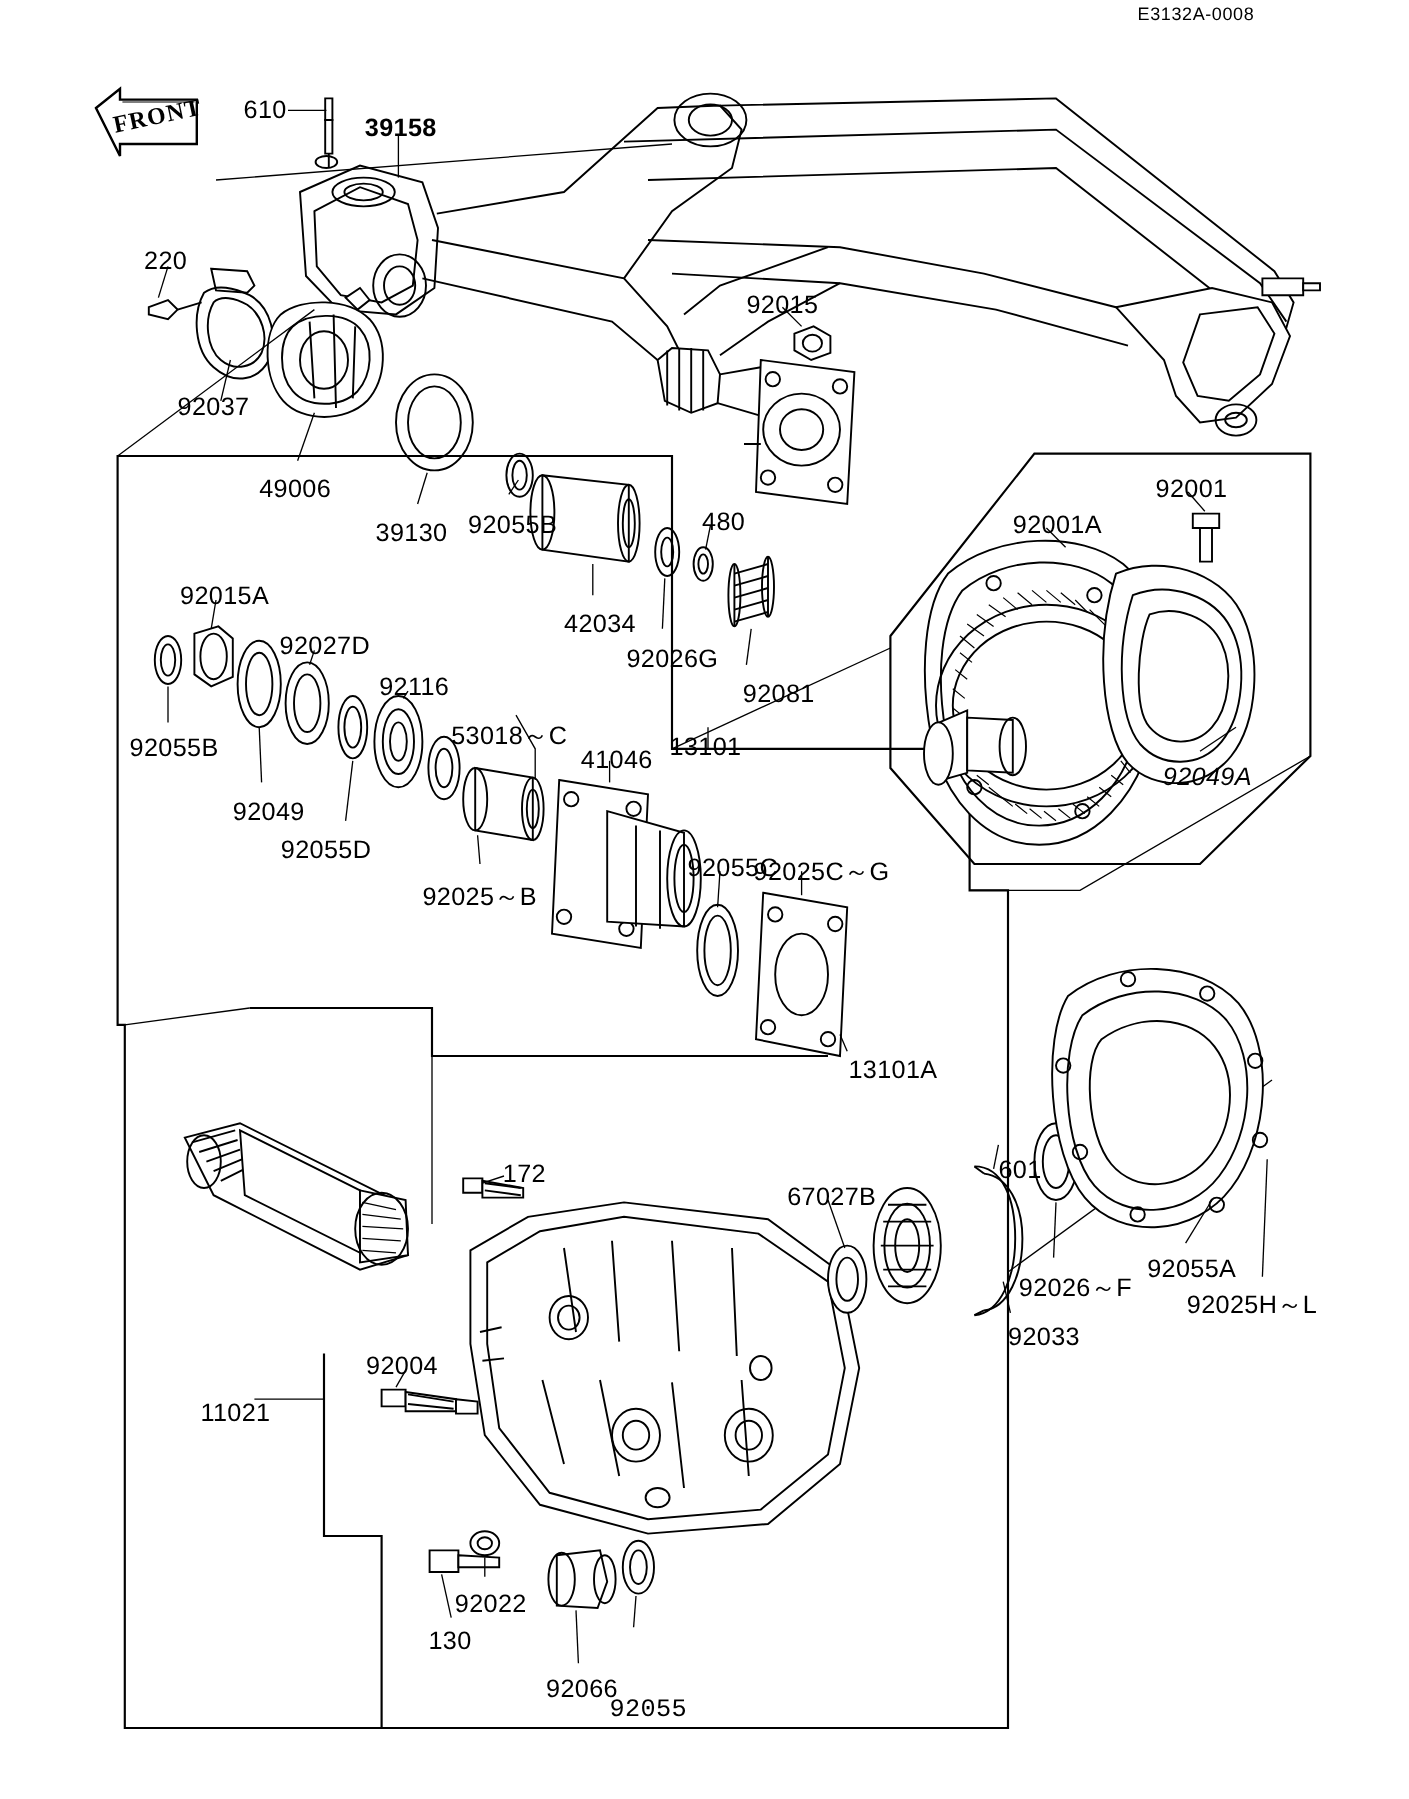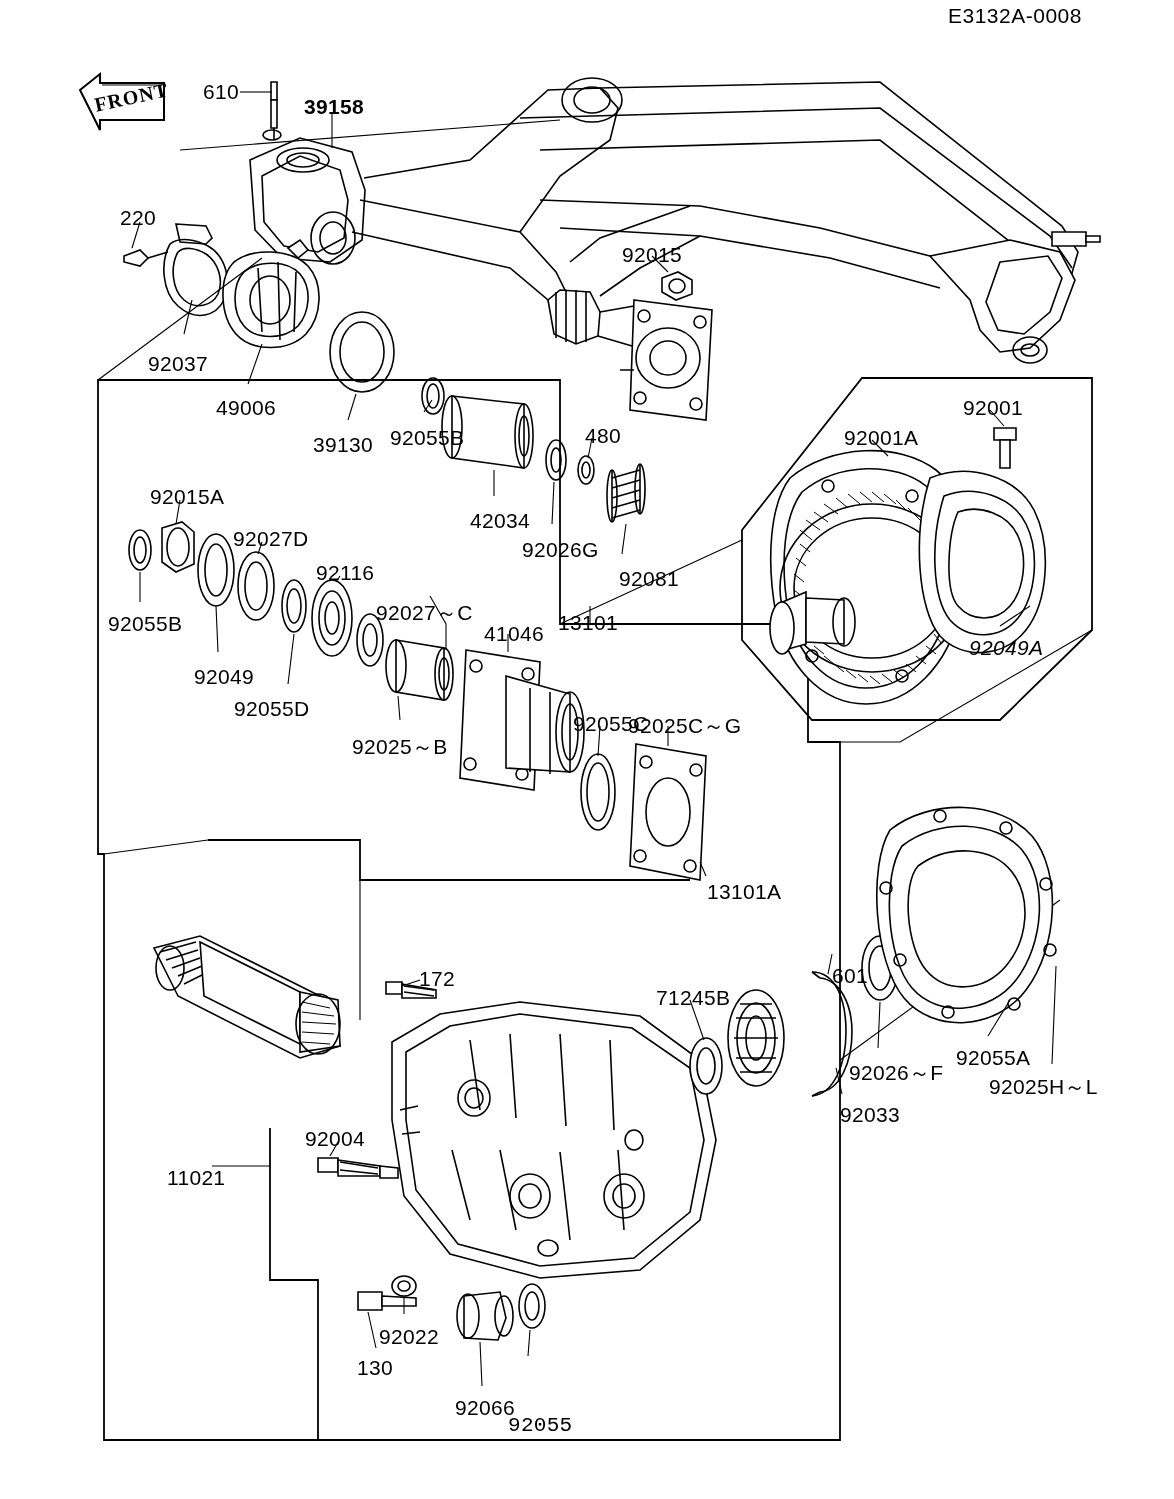--- a/index.html
+++ b/index.html
@@ -11,21 +11,21 @@
     position: relative;
     width: 1174px;
     height: 1499px;
     background: #ffffff;
     font-family: "Liberation Sans", sans-serif;
     overflow: hidden;
   }
   .doc-code {
     position: absolute;
     font-family: "Liberation Sans", sans-serif;
-    font-size: 21px;
+    font-size: 15px;
     color: #000;
     letter-spacing: 0.5px;
   }
   .part-label {
     position: absolute;
     font-family: "Liberation Sans", sans-serif;
     font-size: 21px;
     color: #000;
     white-space: nowrap;
     letter-spacing: 0.3px;
@@ -385,46 +385,46 @@
       <path d="M528 1356 L530 1330"></path>
       <path d="M482 1386 L480 1342"></path>
     </g>
   </svg>
 
   <div id="labels-root">
       <div class="part-label" style="left: 203px; top: 80px;">610</div>
       <div class="part-label" style="left: 304px; top: 95px; font-weight: bold;">39158</div>
       <div class="part-label" style="left: 120px; top: 206px;">220</div>
       <div class="part-label" style="left: 622px; top: 243px;">92015</div>
-      <div class="part-label" style="left: 148px; top: 352px; text-align: center;">92037</div>
+      <div class="part-label" style="left: 148px; top: 328px; text-align: center;">92037</div>
       <div class="part-label" style="left: 216px; top: 396px;">49006</div>
       <div class="part-label" style="left: 313px; top: 433px;">39130</div>
       <div class="part-label" style="left: 390px; top: 426px;">92055B</div>
       <div class="part-label" style="left: 585px; top: 424px;">480</div>
       <div class="part-label" style="left: 470px; top: 509px;">42034</div>
       <div class="part-label" style="left: 522px; top: 538px;">92026G</div>
       <div class="part-label" style="left: 596px; top: 567px; margin-left: 23px;">92081</div>
       <div class="part-label" style="left: 558px; top: 611px;">13101</div>
       <div class="part-label" style="left: 963px; top: 396px;">92001</div>
       <div class="part-label" style="left: 844px; top: 426px;">92001A</div>
       <div class="part-label" style="left: 969px; top: 636px; font-style: italic;">92049A</div>
       <div class="part-label" style="left: 150px; top: 485px;">92015A</div>
       <div class="part-label" style="left: 233px; top: 527px;">92027D</div>
       <div class="part-label" style="left: 316px; top: 561px;">92116</div>
       <div class="part-label" style="left: 108px; top: 612px;">92055B</div>
       <div class="part-label" style="left: 194px; top: 665px;">92049</div>
       <div class="part-label" style="left: 234px; top: 697px;">92055D</div>
       <div class="part-label" style="left: 352px; top: 733px;">92025～B</div>
-      <div class="part-label" style="left: 376px; top: 599px;">92027～C</div>
+      <div class="part-label" style="left: 376px; top: 599px;">53018～C</div>
       <div class="part-label" style="left: 484px; top: 622px;">41046</div>
       <div class="part-label" style="left: 573px; top: 712px;">92055C</div>
       <div class="part-label" style="left: 628px; top: 712px;">92025C～G</div>
       <div class="part-label" style="left: 707px; top: 880px;">13101A</div>
       <div class="part-label" style="left: 832px; top: 940px; margin-top: 24px;">601</div>
-      <div class="part-label" style="left: 656px; top: 986px;">71245B</div>
+      <div class="part-label" style="left: 656px; top: 986px;">67027B</div>
       <div class="part-label" style="left: 403px; top: 967px; margin-left: 16px;">172</div>
       <div class="part-label" style="left: 849px; top: 1059px;">92026～F</div>
       <div class="part-label" style="left: 956px; top: 1046px;">92055A</div>
       <div class="part-label" style="left: 989px; top: 1073px;">92025H～L</div>
       <div class="part-label" style="left: 815px; top: 1103px; margin-left: 25px;">92033</div>
       <div class="part-label" style="left: 305px; top: 1127px;">92004</div>
       <div class="part-label" style="left: 167px; top: 1166px;">11021</div>
       <div class="part-label" style="left: 379px; top: 1325px;">92022</div>
       <div class="part-label" style="left: 357px; top: 1356px;">130</div>
       <div class="part-label" style="left: 508px; top: 1414px; font-family: Liberation Mono, monospace;">92055</div>

